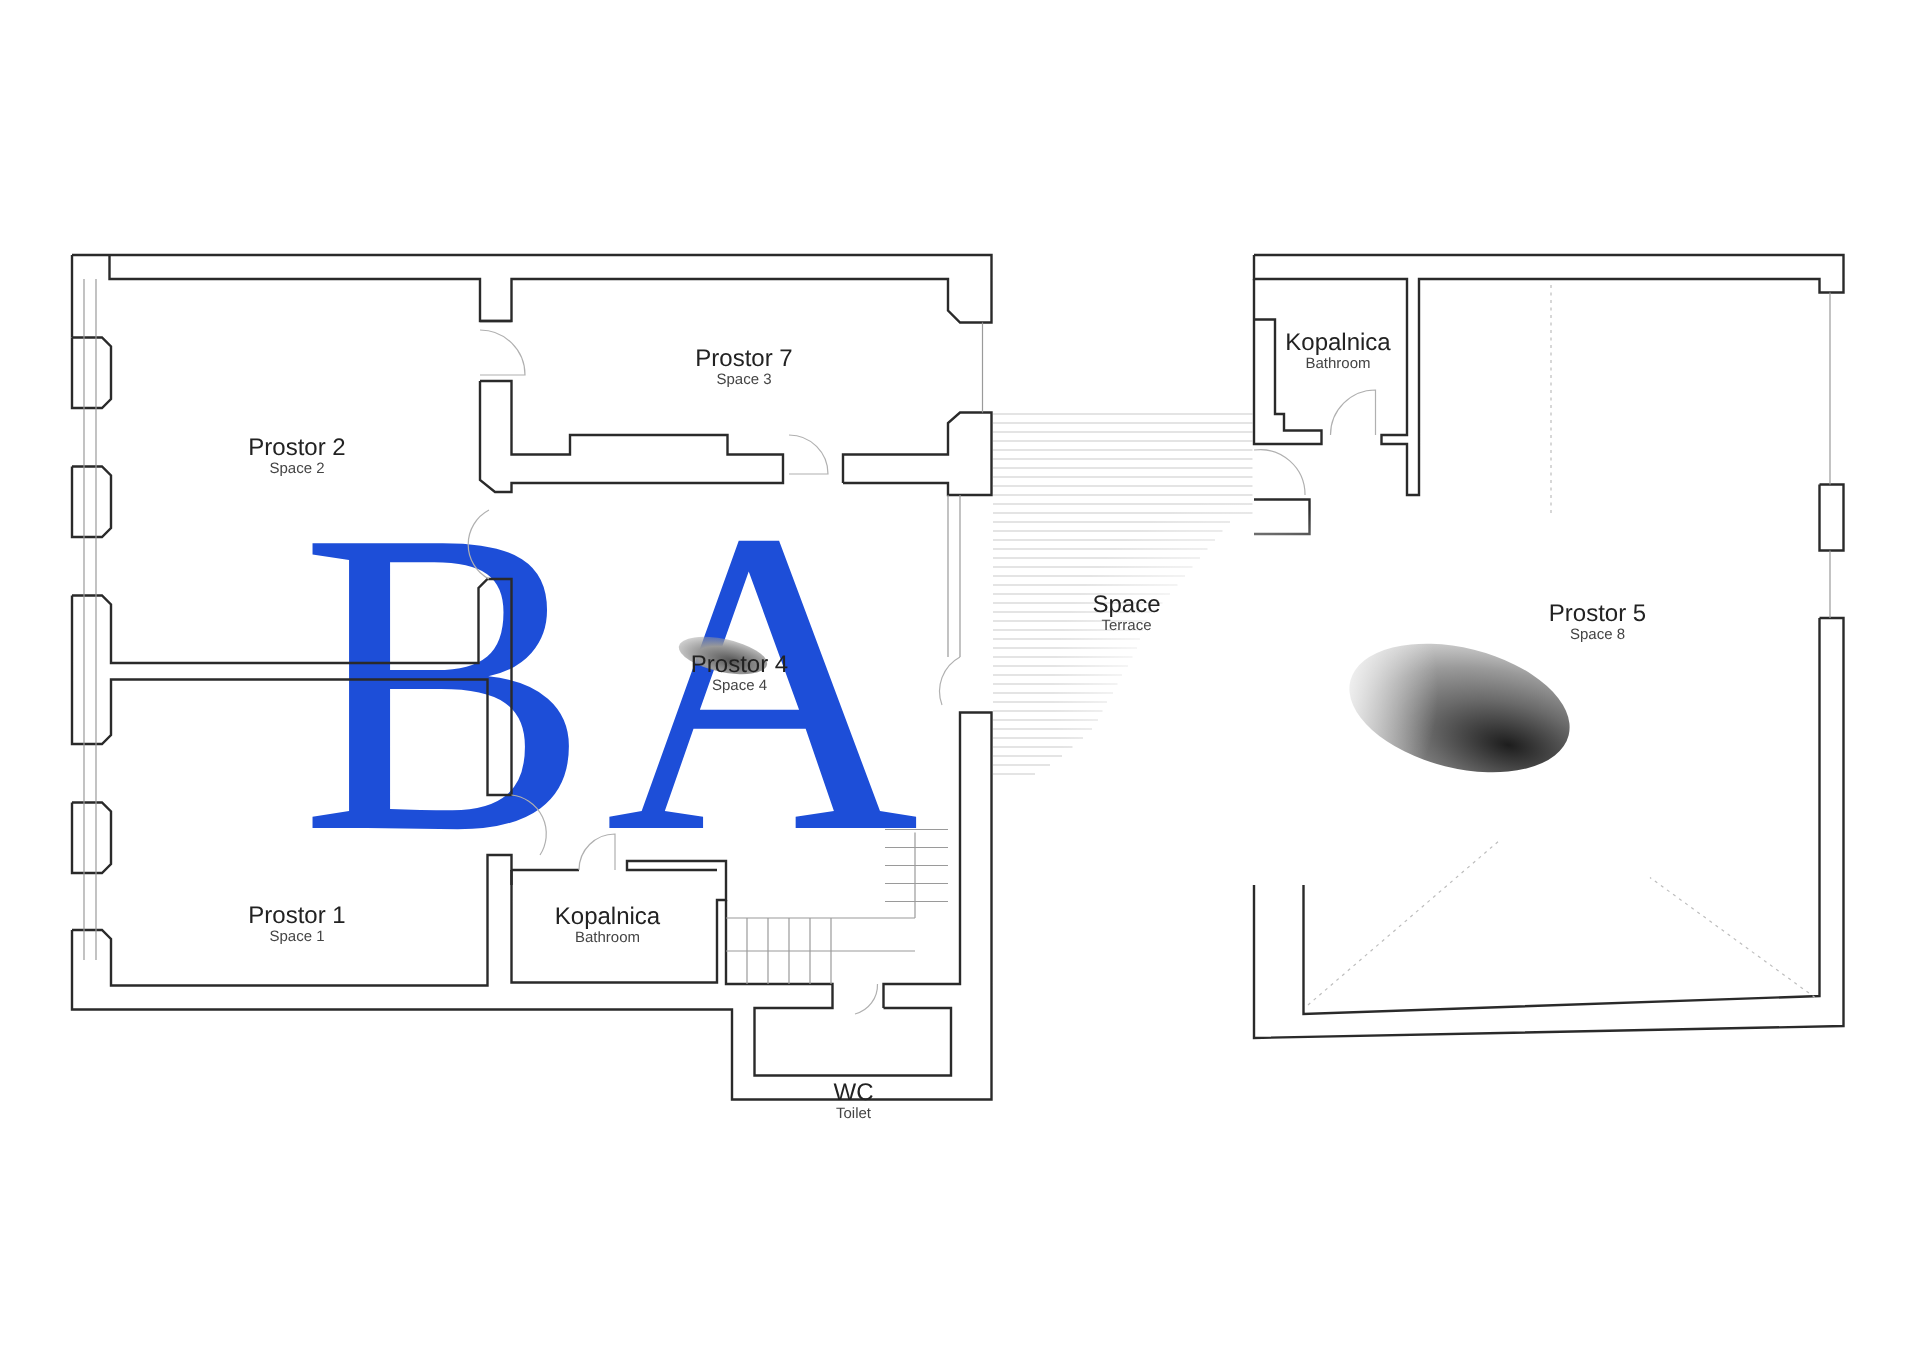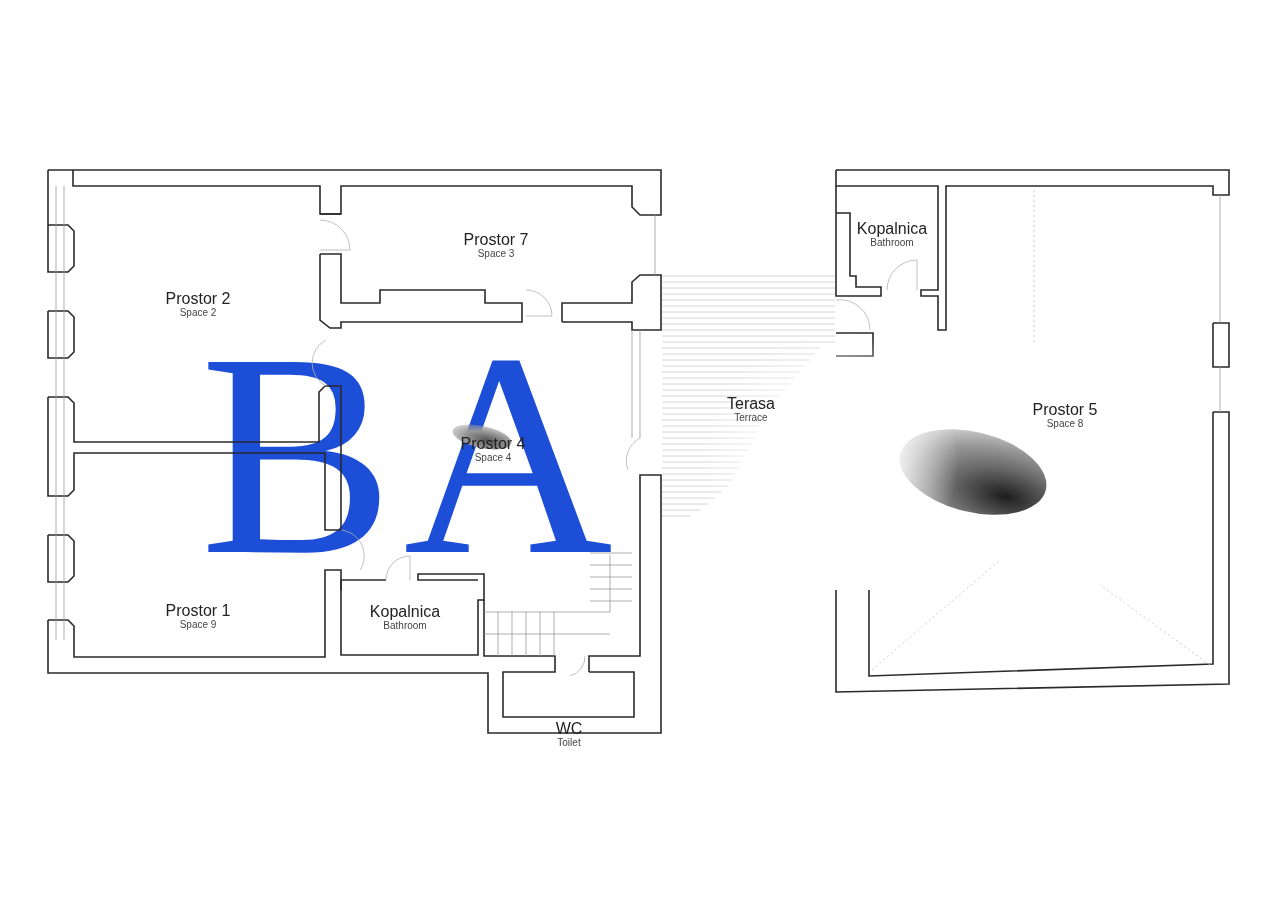--- a/index.html
+++ b/index.html
@@ -150,32 +150,32 @@
   <div class="label" style="left:496px;top:233px;">
     <span class="name">Prostor 7</span>
     <span class="sub">Space 3</span>
   </div>
   <div class="label" style="left:493px;top:437px;">
     <span class="name">Prostor 4</span>
     <span class="sub">Space 4</span>
   </div>
   <div class="label" style="left:198px;top:562px;margin-top:42px;">
     <span class="name">Prostor 1</span>
-    <span class="sub">Space 9</span>
+    <span class="sub">Space 1</span>
   </div>
   <div class="label" style="left:405px;top:605px;">
     <span class="name">Kopalnica</span>
     <span class="sub">Bathroom</span>
   </div>
   <div class="label" style="left:569px;top:722px;">
     <span class="name">WC</span>
     <span class="sub">Toilet</span>
   </div>
   <div class="label" style="left:751px;top:397px;">
-    <span class="name">Terasa</span>
+    <span class="name">Space</span>
     <span class="sub">Terrace</span>
   </div>
   <div class="label" style="left:892px;top:222px;">
     <span class="name">Kopalnica</span>
     <span class="sub">Bathroom</span>
   </div>
   <div class="label" style="left:1065px;top:403px;">
     <span class="name">Prostor 5</span>
     <span class="sub">Space 8</span>
   </div>

